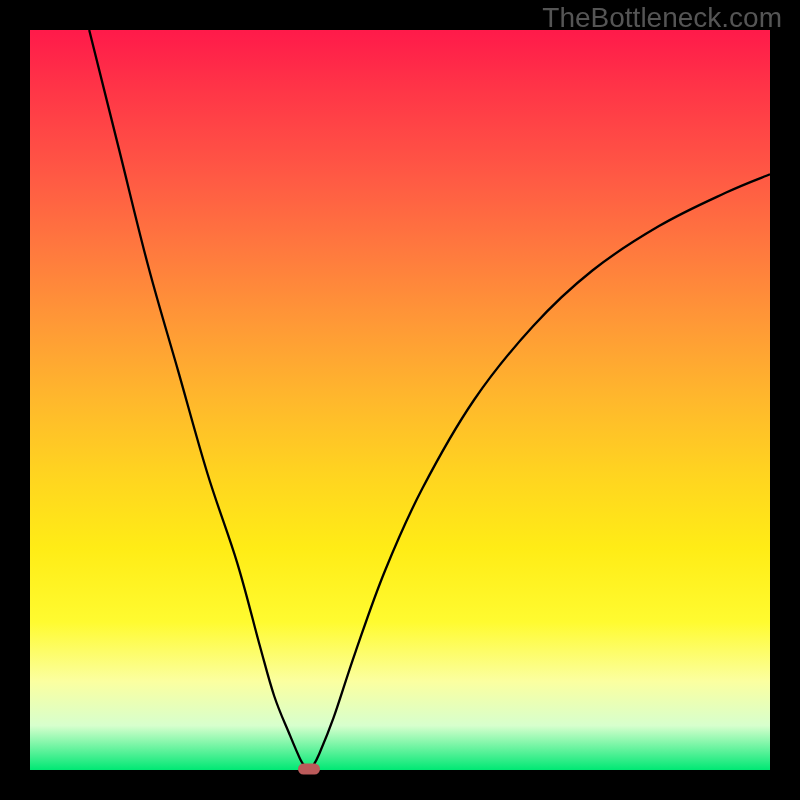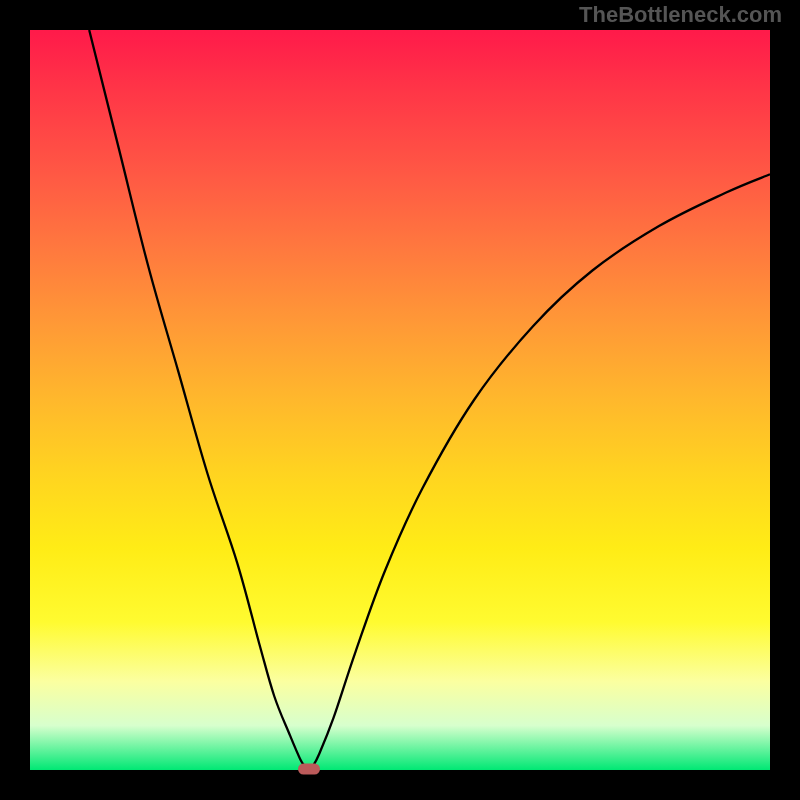--- a/index.html
+++ b/index.html
@@ -9,22 +9,22 @@
     background: #000;
     position: relative;
     font-family: Arial, Helvetica, sans-serif;
     overflow: hidden;
   }
   .watermark {
     position: absolute;
     top: 2px;
     right: 18px;
     color: #555;
-    font-size: 22px;
-    font-weight: 700;
+    font-size: 28px;
+    font-weight: 400;
     z-index: 10;
   }
   .plot-area {
     position: absolute;
     left: 30px;
     top: 30px;
     width: 740px;
     height: 740px;
     background: linear-gradient(
       to bottom,

